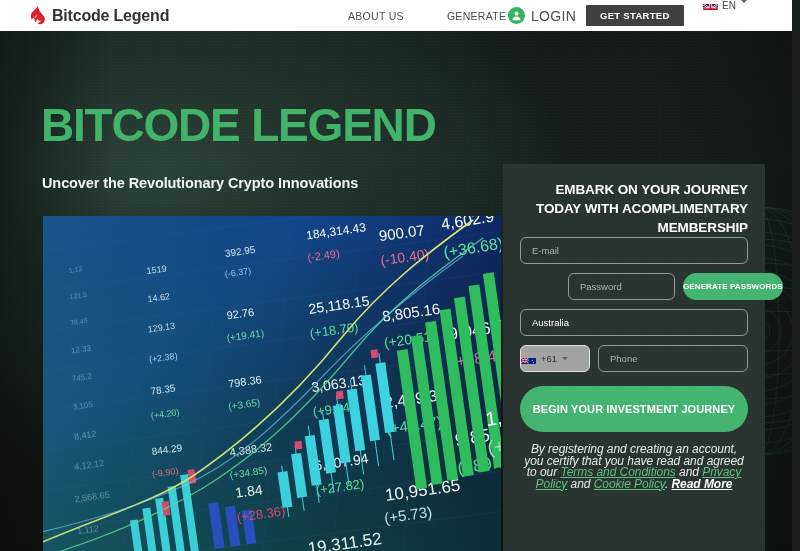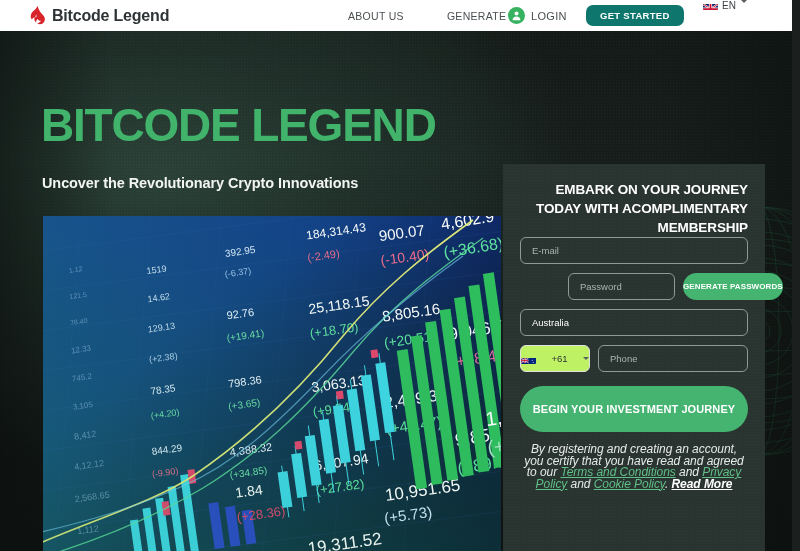--- a/index.html
+++ b/index.html
@@ -92,33 +92,33 @@
     width: 17px; height: 17px;
     border-radius: 50%;
     background: #36b260;
     display: flex;
     align-items: center;
     justify-content: center;
     flex: 0 0 auto;
   }
   .user-icon svg { display: block; }
   .login-label {
-    font-size: 11px;
+    font-size: 14px;
     color: #4a4f52;
     letter-spacing: 0.3px;
     white-space: nowrap;
   }
 
   .cta-top {
     position: absolute;
     left: 586px; top: 5px;
     height: 21px;
     padding: 0 14px;
-    border-radius: 7px;
-    background: #0f766e;
+    border-radius: 1px;
+    background: #404040;
     color: #ffffff;
     font-size: 9.5px;
     font-weight: bold;
     letter-spacing: 0.3px;
     display: flex;
     align-items: center;
     justify-content: center;
     border: none;
     cursor: pointer;
     white-space: nowrap;
@@ -277,25 +277,25 @@
     align-items: center;
     justify-content: center;
     white-space: nowrap;
     font-family: "Liberation Sans", sans-serif;
   }
 
   .country-code {
     flex: 0 0 70px;
     height: 27px;
     border-radius: 6px;
-    background: #bef264;
+    background: #a3a3a3;
     border: 1px solid #dfe2e1;
     display: flex;
     align-items: center;
-    justify-content: space-between;
+    justify-content: flex-start;
     gap: 5px;
     cursor: pointer;
   }
   .flag-au { width: 15px; height: 10px; flex: 0 0 auto; border-radius: 1px; overflow: hidden; }
   .cc-label { font-size: 9.5px; color: #2e3336; font-weight: normal; }
   .caret-dark {
     width: 0; height: 0;
     border-left: 3px solid transparent;
     border-right: 3px solid transparent;
     border-top: 3.6px solid #5a6064;

